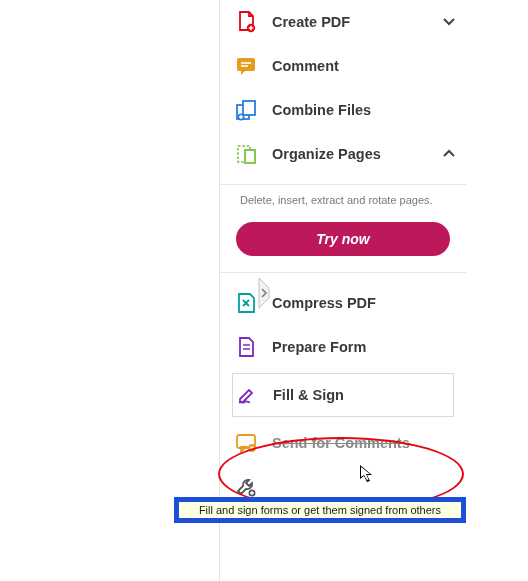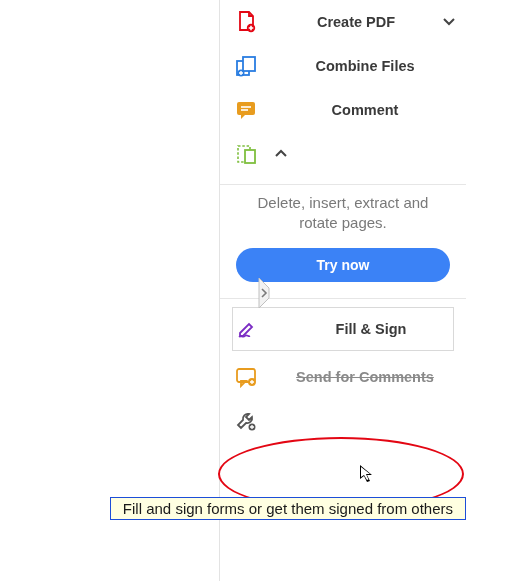--- a/index.html
+++ b/index.html
@@ -1,34 +1,34 @@
 <!DOCTYPE html>
 <html><head>
 <meta charset="utf-8">
 <style>
   html,body{margin:0;padding:0;font-family:"Segoe UI",Arial,sans-serif;background:#fff;color:#333;}
-  #frame{position:relative;width:466px;height:581px;overflow:hidden;text-align:center;}
+  #frame{position:relative;width:466px;height:581px;overflow:hidden;}
   #left{position:absolute;left:0;top:0;width:260px;height:100%;background:#fff;}
   #divider{position:absolute;left:261px;top:0;width:3px;height:100%;background:#d8d8d8;border-left:1px solid #c9c9c9;border-right:1px solid #c9c9c9;}
   #panel{position:absolute;right:0;top:0;width:246px;height:100%;background:#fff;border-left:1px solid #e3e3e3;}
   #collapse{position:absolute;left:255px;top:278px;width:18px;height:30px;z-index:3;}
   #collapse svg{display:block;}
   .row{display:flex;align-items:center;height:44px;padding:0 8px 0 14px;cursor:pointer;}
   .row .ic{width:24px;height:24px;margin-right:14px;flex:0 0 24px;display:flex;align-items:center;justify-content:center;}
   .row .lbl{font-size:14.5px;color:#3a3a3a;font-weight:600;flex:1;}
   .row .chev{width:18px;flex:0 0 18px;display:flex;align-items:center;justify-content:center;}
   .hr{height:1px;background:#e6e6e6;margin:8px 0;}
-  #orgdesc{padding:0 20px 14px 20px;font-size:15px;color:#797979;line-height:1.35;}
-  #trybtn{margin:0 16px 16px 16px;height:34px;border-radius:18px;background:#3b82f6;color:#fff;display:flex;align-items:center;justify-content:center;font-size:14px;font-weight:600;cursor:pointer;}
-  #fill-sign-row{margin:4px 12px;border:1px solid #d9d9d9;box-sizing:border-box;padding-left:2px;gap:24px;}
+  #orgdesc{padding:0 20px 14px 20px;font-size:11px;color:#797979;line-height:1.35;}
+  #trybtn{margin:0 16px 16px 16px;height:34px;border-radius:18px;background:#be185d;color:#fff;display:flex;align-items:center;justify-content:center;font-size:14px;font-weight:600;cursor:pointer;font-style:italic;}
+  #fill-sign-row{margin:4px 12px;border:1px solid #d9d9d9;box-sizing:border-box;padding-left:2px;}
   #fill-sign-row .ic{margin-left:0;}
   
   #ellipse{position:absolute;right:2px;top:437px;width:242px;height:70px;border:2.5px solid #e30613;border-radius:50%;pointer-events:none;z-index:4;}
   
-  #tip{position:absolute;right:0;top:497px;background:#ffffe1;border:1px solid #1d4ed8;font-size:15px;color:#1a1a1a;padding:2px 12px;white-space:nowrap;z-index:6;}
+  #tip{position:absolute;right:0;top:497px;background:#ffffe1;border:5px solid #1d4ed8;font-size:11px;color:#1a1a1a;padding:2px 20px;white-space:nowrap;z-index:6;}
   
   #send-row{opacity:1;position:relative;}
   #send-row .lbl{text-decoration:line-through;color:#8a8a8a;}
   
   #cursor{position:absolute;left:360px;top:465px;z-index:7;pointer-events:none;}
 </style>
 </head>
 <body>
 <div id="frame">
 
@@ -57,67 +57,87 @@
     <span class="chev">
       <svg width="14" height="14">
             <polyline points="2,4 7,9 12,4" fill="none" stroke="#444" stroke-width="2"></polyline>
           </svg>
     </span>
   </div>
 
   <div class="row">
     <span class="ic">
       <svg width="22" height="22">
+            <rect x="2" y="3" width="18" height="13" rx="2" fill="#e89c1f"></rect>
+            <polygon points="6,15 6,20 11,15" fill="#e89c1f"></polygon>
+            <line x1="6" y1="8" x2="16" y2="8" stroke="#fff" stroke-width="1.6"></line>
+            <line x1="6" y1="11" x2="13" y2="11" stroke="#fff" stroke-width="1.6"></line>
+          </svg>
+    </span>
+    <span class="lbl">Comment</span>
+  </div>
+
+  <div class="row">
+    <span class="ic">
+      <svg width="22" height="22">
             <rect x="2" y="6" width="12" height="14" fill="none" stroke="#2a7de1" stroke-width="1.8"></rect>
             <rect x="8" y="2" width="12" height="14" fill="#fff" stroke="#2a7de1" stroke-width="1.8"></rect>
             <circle cx="6" cy="18" r="3.5" fill="#2a7de1"></circle>
             <path d="M6 16v4M4 18h4" stroke="#fff" stroke-width="1.4"></path>
           </svg>
     </span>
     <span class="lbl">Combine Files</span>
   </div>
 
   <div class="row">
     <span class="ic">
       <svg width="22" height="22">
-            <rect x="2" y="3" width="18" height="13" rx="2" fill="#e89c1f"></rect>
-            <polygon points="6,15 6,20 11,15" fill="#e89c1f"></polygon>
-            <line x1="6" y1="8" x2="16" y2="8" stroke="#fff" stroke-width="1.6"></line>
-            <line x1="6" y1="11" x2="13" y2="11" stroke="#fff" stroke-width="1.6"></line>
-          </svg>
-    </span>
-    <span class="lbl">Comment</span>
-  </div>
-
-  <div class="row">
-    <span class="ic">
-      <svg width="22" height="22">
             <rect x="3" y="3" width="12" height="16" fill="none" stroke="#7fbf3f" stroke-width="1.6" stroke-dasharray="2.5 1.8"></rect>
             <rect x="10" y="7" width="10" height="13" fill="#fff" stroke="#7fbf3f" stroke-width="1.8"></rect>
           </svg>
     </span>
+    <span class="lbl">Organize Pages</span>
     <span class="chev">
       <svg width="14" height="14">
             <polyline points="2,9 7,4 12,9" fill="none" stroke="#444" stroke-width="2"></polyline>
           </svg>
     </span>
   </div>
 
   <div class="hr"></div>
 
   <div id="orgdesc">Delete, insert, extract and rotate pages.</div>
 
   <div id="trybtn">
     <span>Try now</span>
   </div>
 
   <div class="hr"></div>
 
+  <div class="row">
+    <span class="ic">
+      <svg width="22" height="22">
+            <path d="M4 2h11l4 4v14H4z" fill="none" stroke="#00a3a3" stroke-width="1.8"></path>
+            <path d="M8 8l3 3-3 3M14 8l-3 3 3 3" fill="none" stroke="#00a3a3" stroke-width="1.8"></path>
+          </svg>
+    </span>
+    <span class="lbl">Compress PDF</span>
+  </div>
 
 
+  <div class="row">
+    <span class="ic">
+      <svg width="22" height="22">
+            <path d="M5 2h9l4 4v14H5z" fill="none" stroke="#7b2cc4" stroke-width="1.8"></path>
+            <line x1="8" y1="9" x2="15" y2="9" stroke="#7b2cc4" stroke-width="1.5"></line>
+            <line x1="8" y1="13" x2="15" y2="13" stroke="#7b2cc4" stroke-width="1.5"></line>
+          </svg>
+    </span>
+    <span class="lbl">Prepare Form</span>
+  </div>
 
   <div class="row" id="fill-sign-row">
     <span class="ic">
       <svg width="22" height="22">
             <path d="M4 15l9-9 3 3-9 9H4z" fill="none" stroke="#7b2cc4" stroke-width="1.8"></path>
             <path d="M3 19c2-2 4 1 6-1s3 1 5 0" fill="none" stroke="#7b2cc4" stroke-width="1.6"></path>
           </svg>
     </span>
     <span class="lbl">Fill &amp; Sign</span>
   </div>

